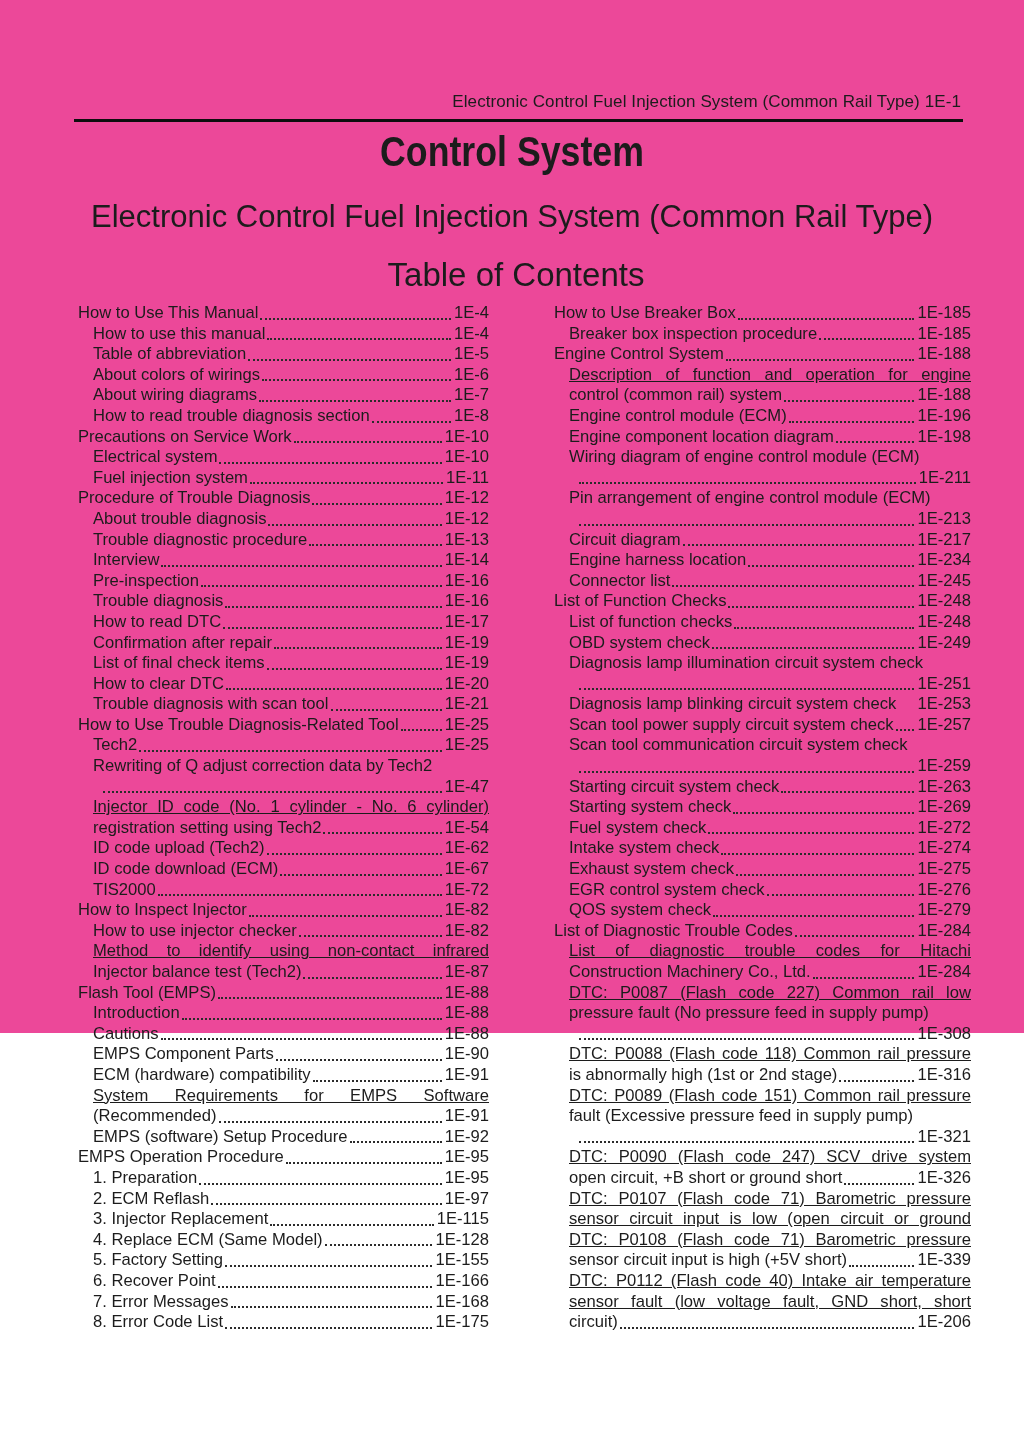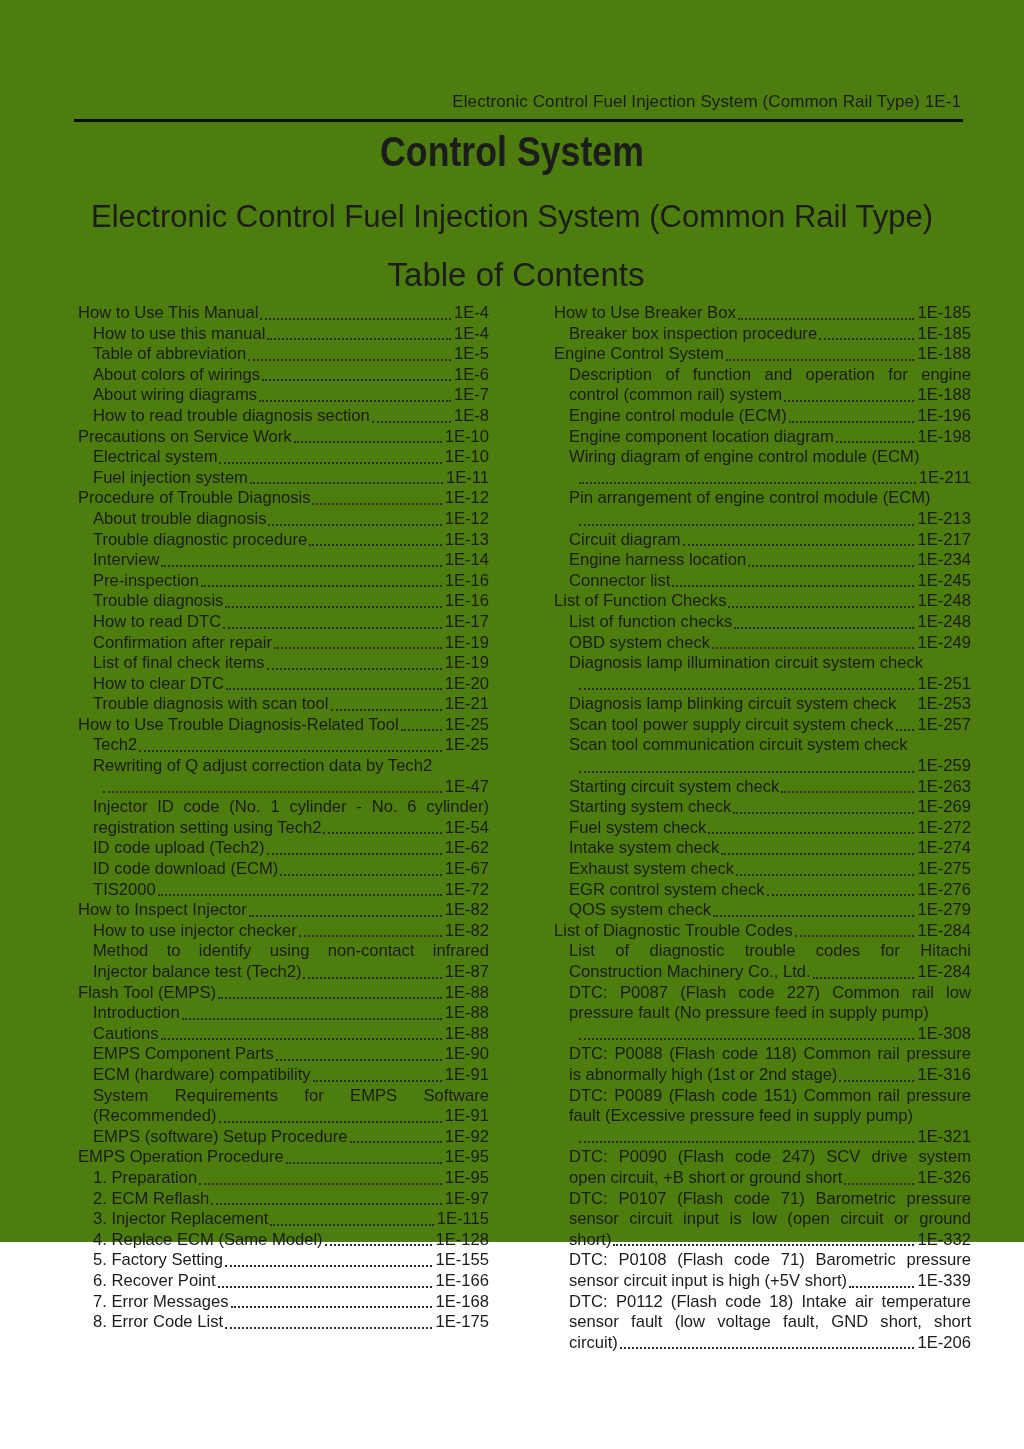--- a/index.html
+++ b/index.html
@@ -3,21 +3,21 @@
 <meta charset="utf-8">
 <style>
   html, body { margin: 0; padding: 0; }
   body {
     width: 1024px; height: 1449px;
     background: #ffffff;
     font-family: "Liberation Sans", sans-serif;
     color: #1c1c1c;
     overflow: hidden;
   }
-  .page { position: relative; width: 1024px; height: 1242px; background: #4d7c0f; }
+  .page { position: relative; width: 1024px; height: 1033px; background: #ec4899; }
 
   .running-header {
     position: absolute; top: 92px; right: 63px;
     font-size: 17px; letter-spacing: 0.1px;
     white-space: nowrap;
   }
   .header-rule {
     position: absolute; top: 119px; left: 74px;
     width: 889px; height: 3px; background: #0d0d0d;
   }
@@ -56,21 +56,21 @@
   .toc-line .pg { white-space: nowrap; }
   .leader {
     flex: 1 1 auto; min-width: 6px;
     border-bottom: 2px dotted #2b2b2b;
     align-self: flex-end; margin: 0 3px 4px 2px;
   }
   .filler { flex: 1 1 auto; }
   .toc-line.cont .leader { margin-left: 10px; }
   .toc-line.just {
     display: block;
-    text-align: justify; text-align-last: justify;
+    text-align: justify; text-align-last: justify; text-decoration: underline;
   }
 </style>
 </head>
 <body>
 
 <div class="page">
   <div class="running-header">Electronic Control Fuel Injection System (Common Rail Type) 1E-1</div>
   <div class="header-rule"></div>
   <h1 class="title-main">Control System</h1>
   <h2 class="title-sub">Electronic Control Fuel Injection System (Common Rail Type)</h2>
@@ -489,32 +489,27 @@
           <span class="pg">1E-321</span>
         </div>
         <div class="toc-line ind just"><span class="t">DTC: P0090 (Flash code 247) SCV drive system</span></div>
         <div class="toc-line ind">
           <span class="t">open circuit, +B short or ground short</span>
           <span class="leader"></span>
           <span class="pg">1E-326</span>
         </div>
         <div class="toc-line ind just"><span class="t">DTC: P0107 (Flash code 71) Barometric pressure</span></div>
         <div class="toc-line ind just"><span class="t">sensor circuit input is low (open circuit or ground</span></div>
-        <div class="toc-line ind">
-          <span class="t">short)</span>
-          <span class="leader"></span>
-          <span class="pg">1E-332</span>
-        </div>
         <div class="toc-line ind just"><span class="t">DTC: P0108 (Flash code 71) Barometric pressure</span></div>
         <div class="toc-line ind">
           <span class="t">sensor circuit input is high (+5V short)</span>
           <span class="leader"></span>
           <span class="pg">1E-339</span>
         </div>
-        <div class="toc-line ind just"><span class="t">DTC: P0112 (Flash code 18) Intake air temperature</span></div>
+        <div class="toc-line ind just"><span class="t">DTC: P0112 (Flash code 40) Intake air temperature</span></div>
         <div class="toc-line ind just"><span class="t">sensor fault (low voltage fault, GND short, short</span></div>
         <div class="toc-line ind">
           <span class="t">circuit)</span>
           <span class="leader"></span>
           <span class="pg">1E-206</span>
         </div>
       </div>
   </div>
 </div>
 

